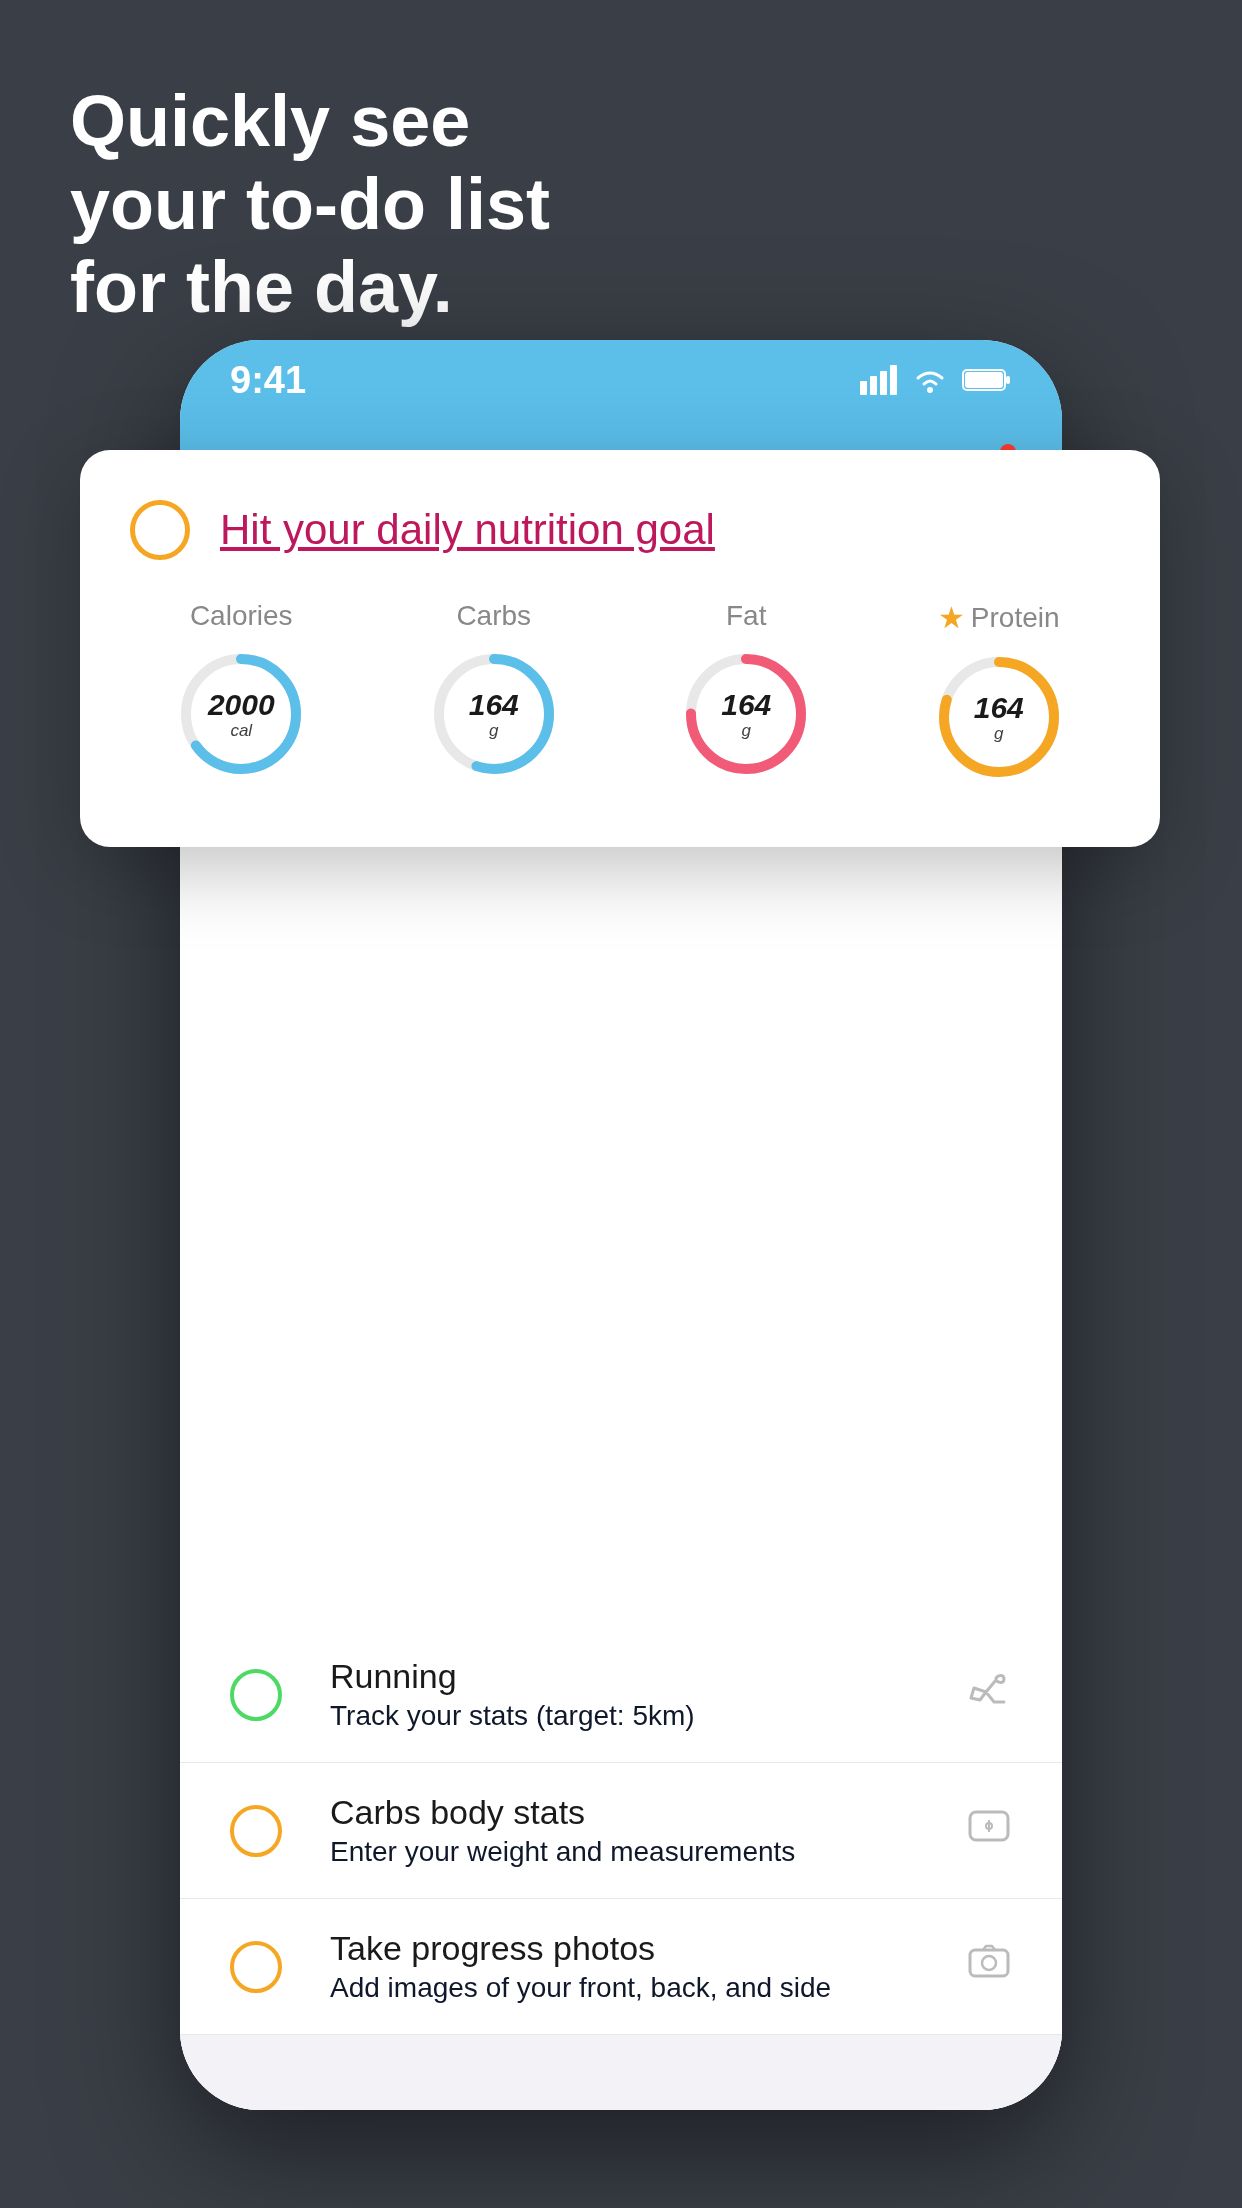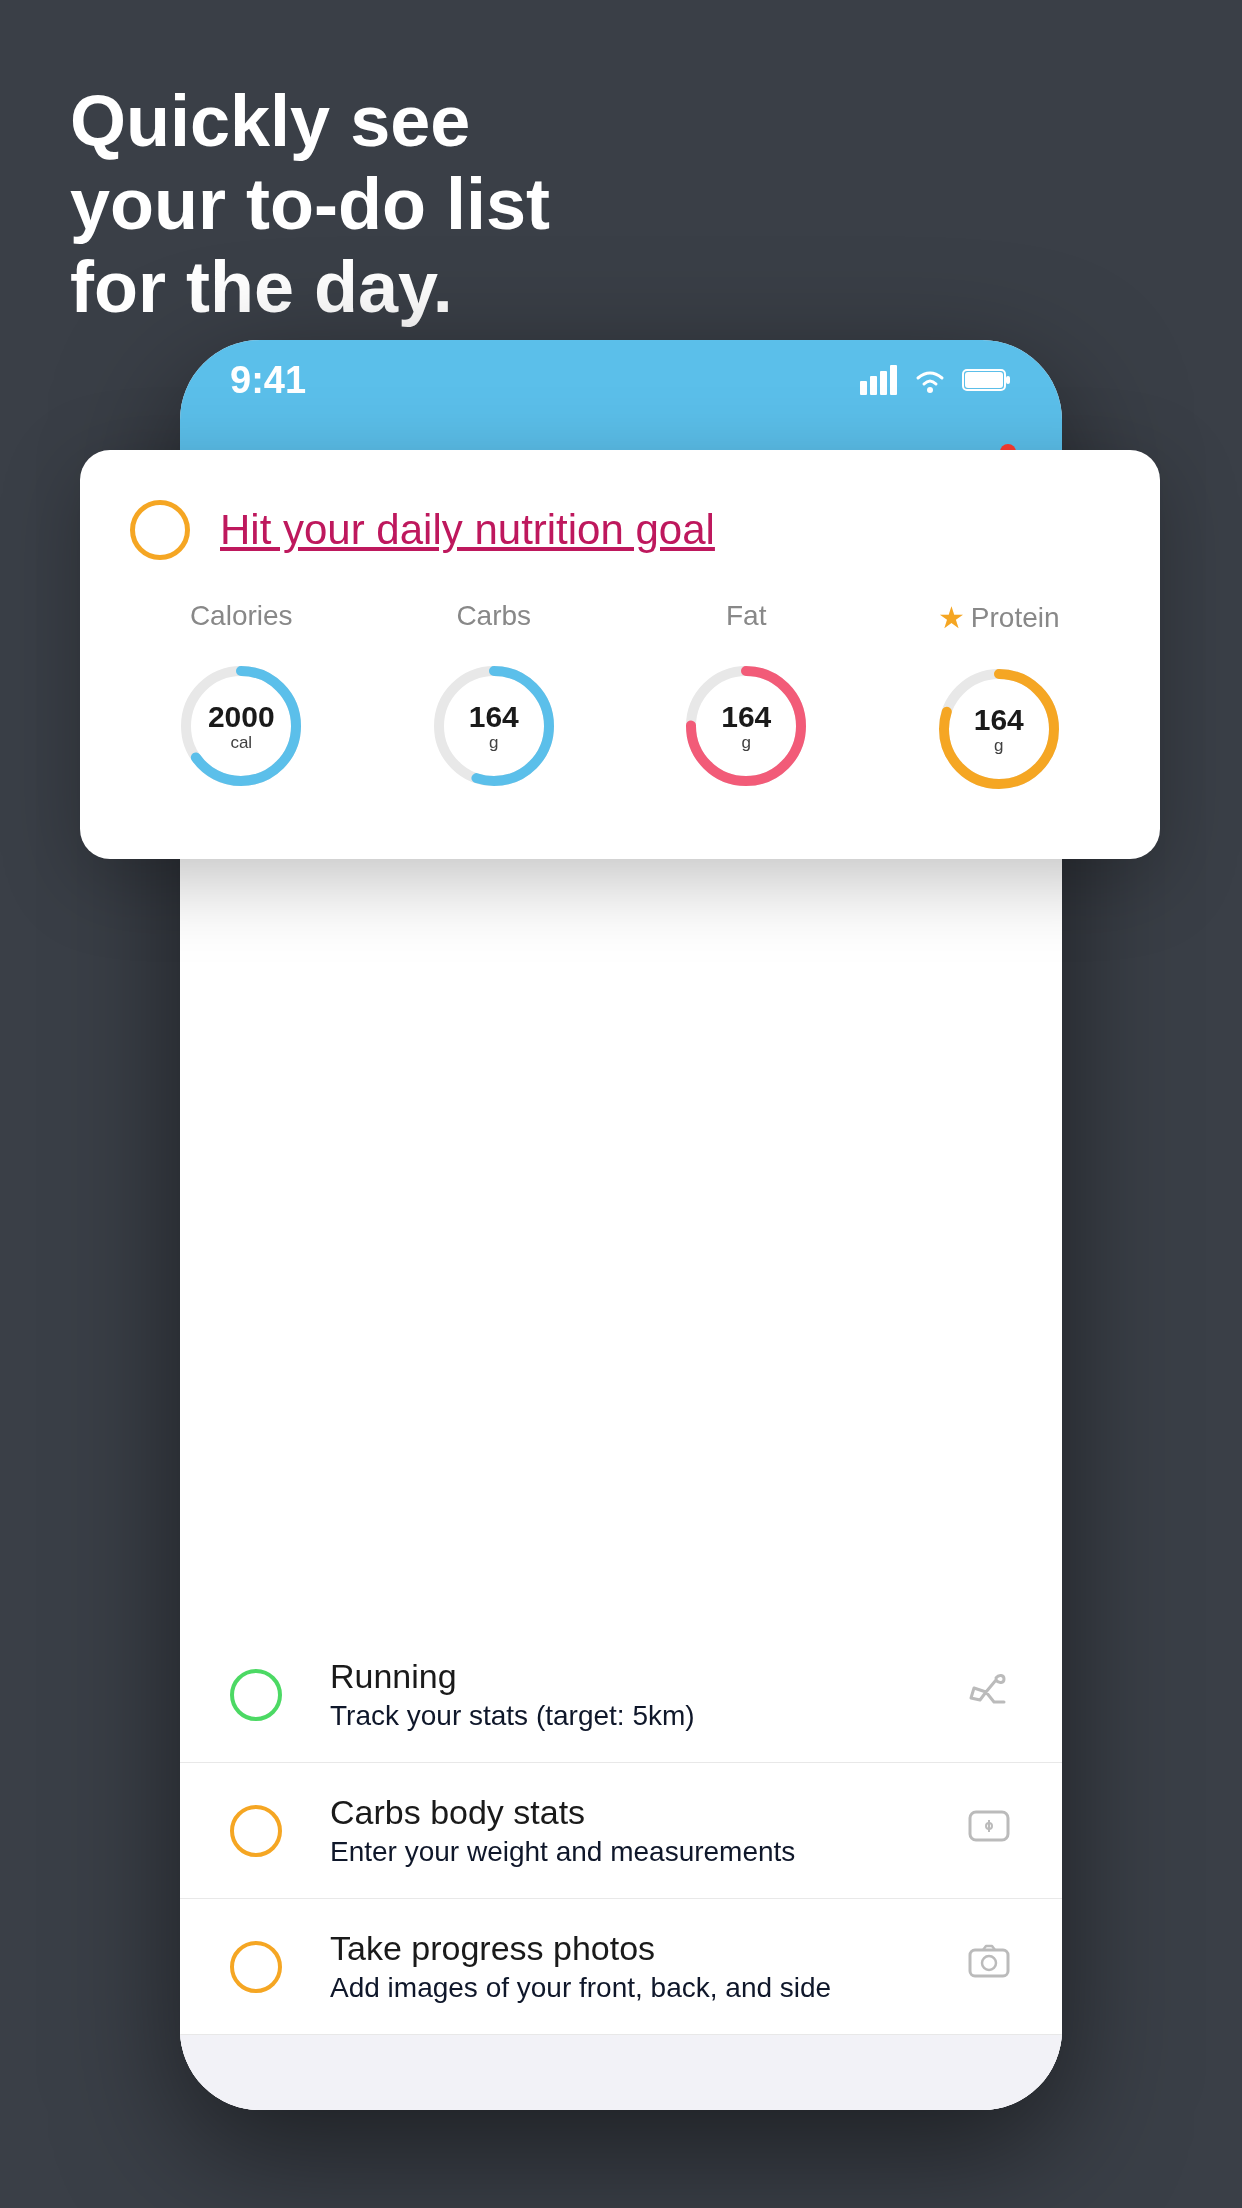--- a/index.html
+++ b/index.html
@@ -157,41 +157,42 @@
     .nutrition-row {
       display: flex;
       align-items: flex-start;
       gap: 30px;
       justify-content: space-around;
     }
     .nutrition-item {
       display: flex;
       flex-direction: column;
       align-items: center;
-      gap: 24px;
+      gap: 12px;
     }
     .nutrition-label {
       font-size: 28px;
       color: #888;
     }
     .nutrition-label-star {
       display: flex;
       align-items: center;
       gap: 6px;
       font-size: 28px;
       color: #888;
     }
     .star-icon {
       color: #f5a623;
       font-size: 30px;
     }
     .circle-chart {
       position: relative;
       width: 140px;
       height: 140px;
+      font-style: italic;
     }
     .circle-chart svg {
       transform: rotate(-90deg);
     }
     .circle-center {
       position: absolute;
       top: 50%;
       left: 50%;
       transform: translate(-50%, -50%);
       text-align: center;

